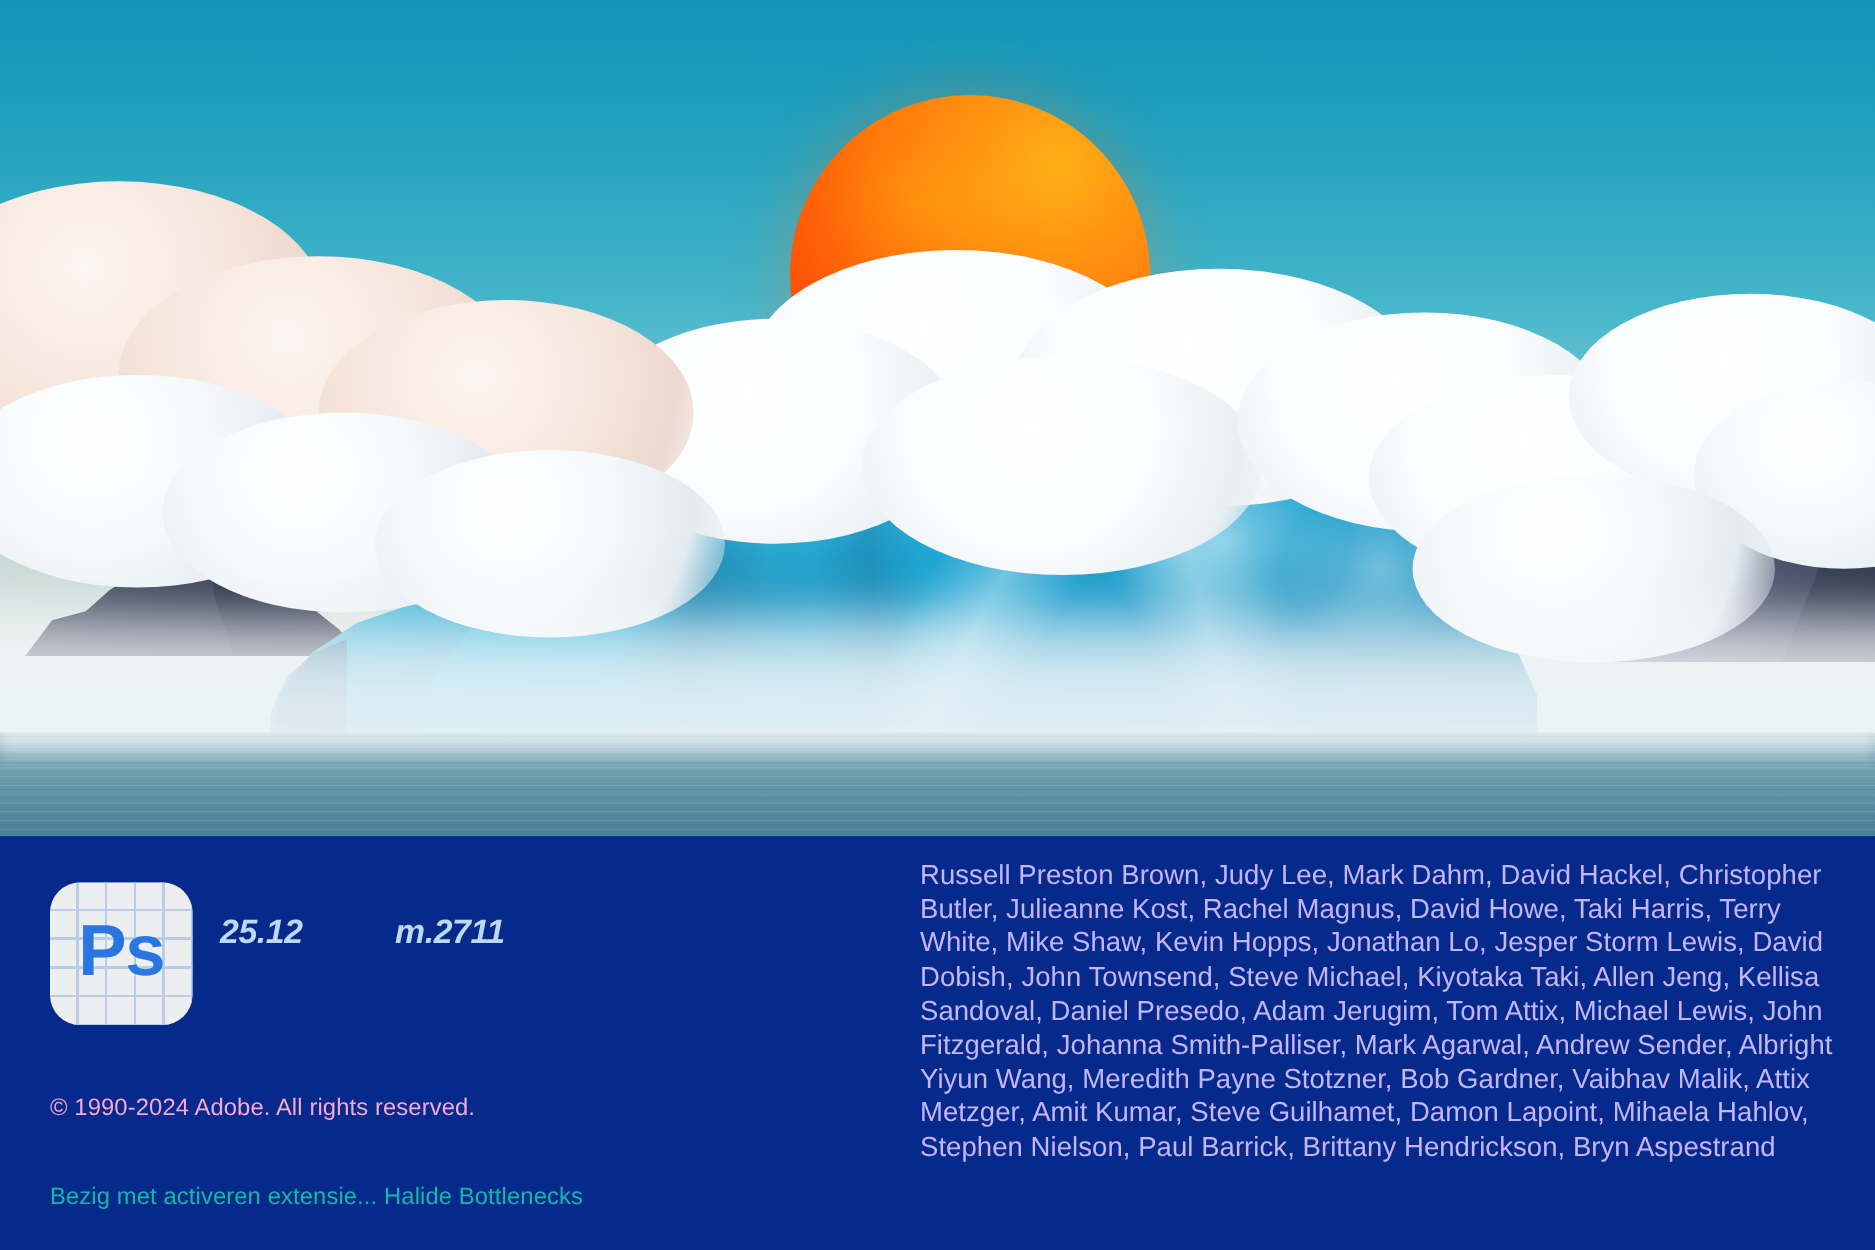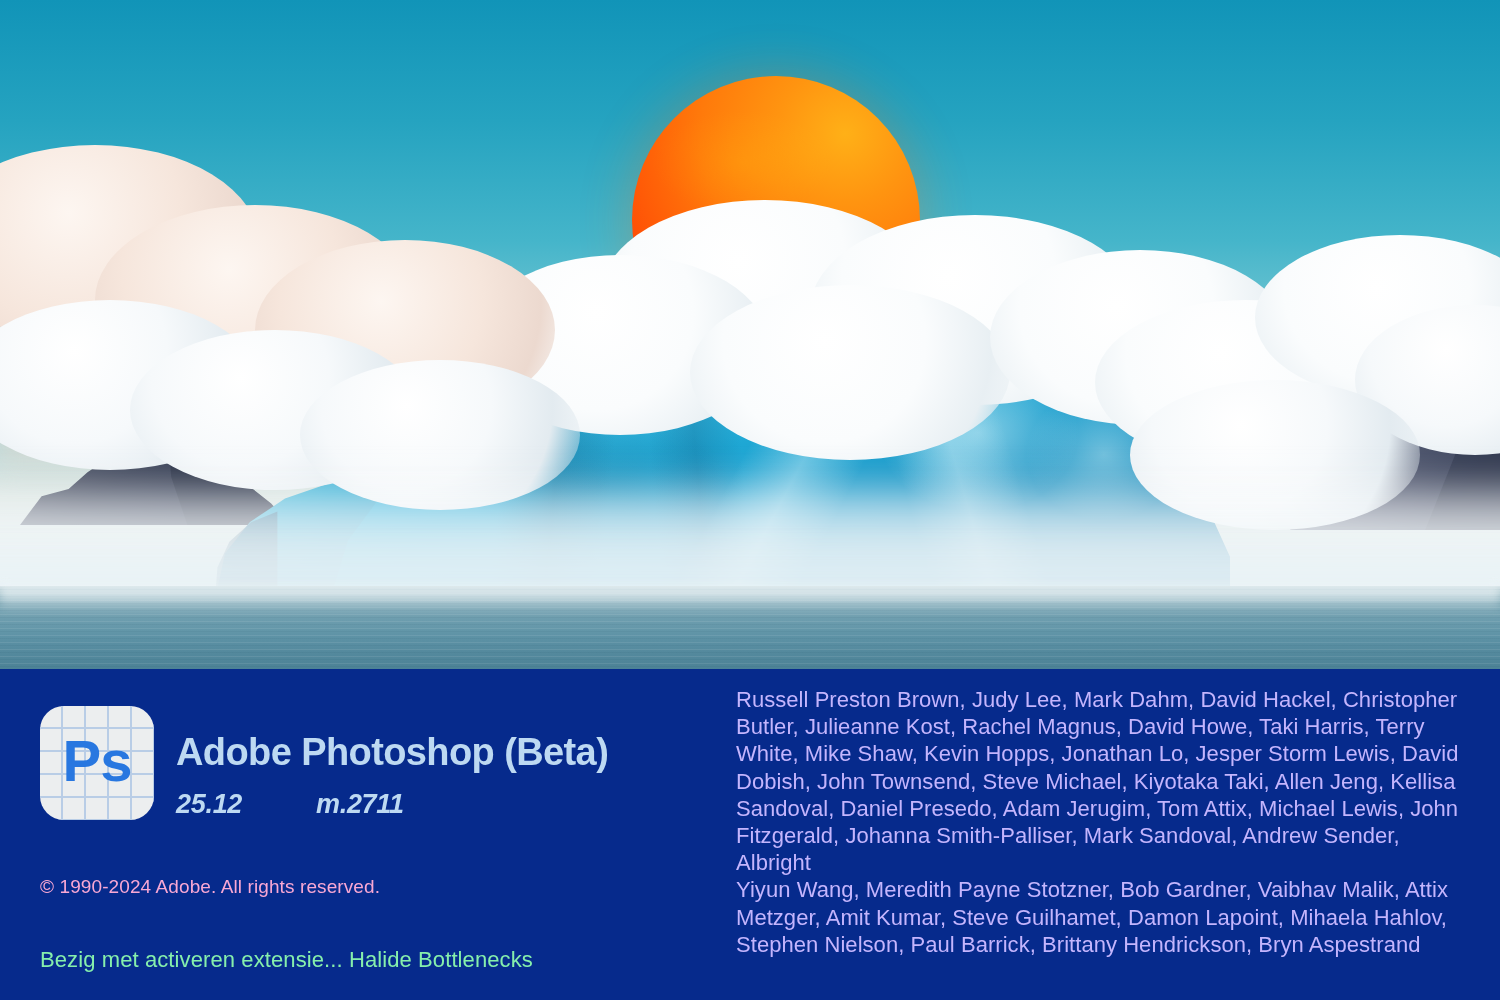--- a/index.html
+++ b/index.html
@@ -217,21 +217,21 @@
 
   
   #left-col {
     position:absolute;
     left:40px; top:37px;
     width:640px;
   }
 
   #app-header {
     display:flex;
-    align-items:flex-end;
+    align-items:flex-start;
     gap:22px;
   }
 
   
   #app-icon {
     position:relative;
     width:114px; height:114px;
     border-radius:24px;
     background:#ECEEEF;
     overflow:hidden;
@@ -283,22 +283,22 @@
 
   #copyright {
     margin-top:56px;
     font-size:19px;
     color:#f9a8d4;
     letter-spacing:0.1px;
   }
 
   #status-text {
     margin-top:49px;
-    font-size:22px;
-    color:#86efac;
+    font-size:19px;
+    color:#14b8a6;
     letter-spacing:0.1px;
   }
 
   
   #credits {
     position:absolute;
     left:736px; top:17px;
     width:740px;
     font-size:22px;
     line-height:27.2px;
@@ -364,42 +364,41 @@
     <div id="left-col">
 
       <div id="app-header">
 
         <div id="app-icon">
           <div id="icon-grid"></div>
           <div id="icon-ps">Ps</div>
         </div>
 
         <div id="title-block">
-          <div id="app-title">Adobe Photoshop (Beta)</div>
           <div id="version-row">
             <span id="version-number">25.12</span>
             <span id="build-number">m.2711</span>
           </div>
         </div>
 
       </div>
 
       <div id="copyright">© 1990-2024 Adobe. All rights reserved.</div>
 
       <div id="status-text">Bezig met activeren extensie... Halide Bottlenecks</div>
 
     </div>
 
     <div id="credits">
         <div>Russell Preston Brown, Judy Lee, Mark Dahm, David Hackel, Christopher</div>
         <div>Butler, Julieanne Kost, Rachel Magnus, David Howe, Taki Harris, Terry</div>
         <div>White, Mike Shaw, Kevin Hopps, Jonathan Lo, Jesper Storm Lewis, David</div>
         <div>Dobish, John Townsend, Steve Michael, Kiyotaka Taki, Allen Jeng, Kellisa</div>
         <div>Sandoval, Daniel Presedo, Adam Jerugim, Tom Attix, Michael Lewis, John</div>
-        <div>Fitzgerald, Johanna Smith-Palliser, Mark Sandoval, Andrew Sender, Albright</div>
+        <div>Fitzgerald, Johanna Smith-Palliser, Mark Agarwal, Andrew Sender, Albright</div>
         <div>Yiyun Wang, Meredith Payne Stotzner, Bob Gardner, Vaibhav Malik, Attix</div>
         <div>Metzger, Amit Kumar, Steve Guilhamet, Damon Lapoint, Mihaela Hahlov,</div>
         <div>Stephen Nielson, Paul Barrick, Brittany Hendrickson, Bryn Aspestrand</div>
       </div>
 
   </div>
 
 </div>
 
 </body></html>

